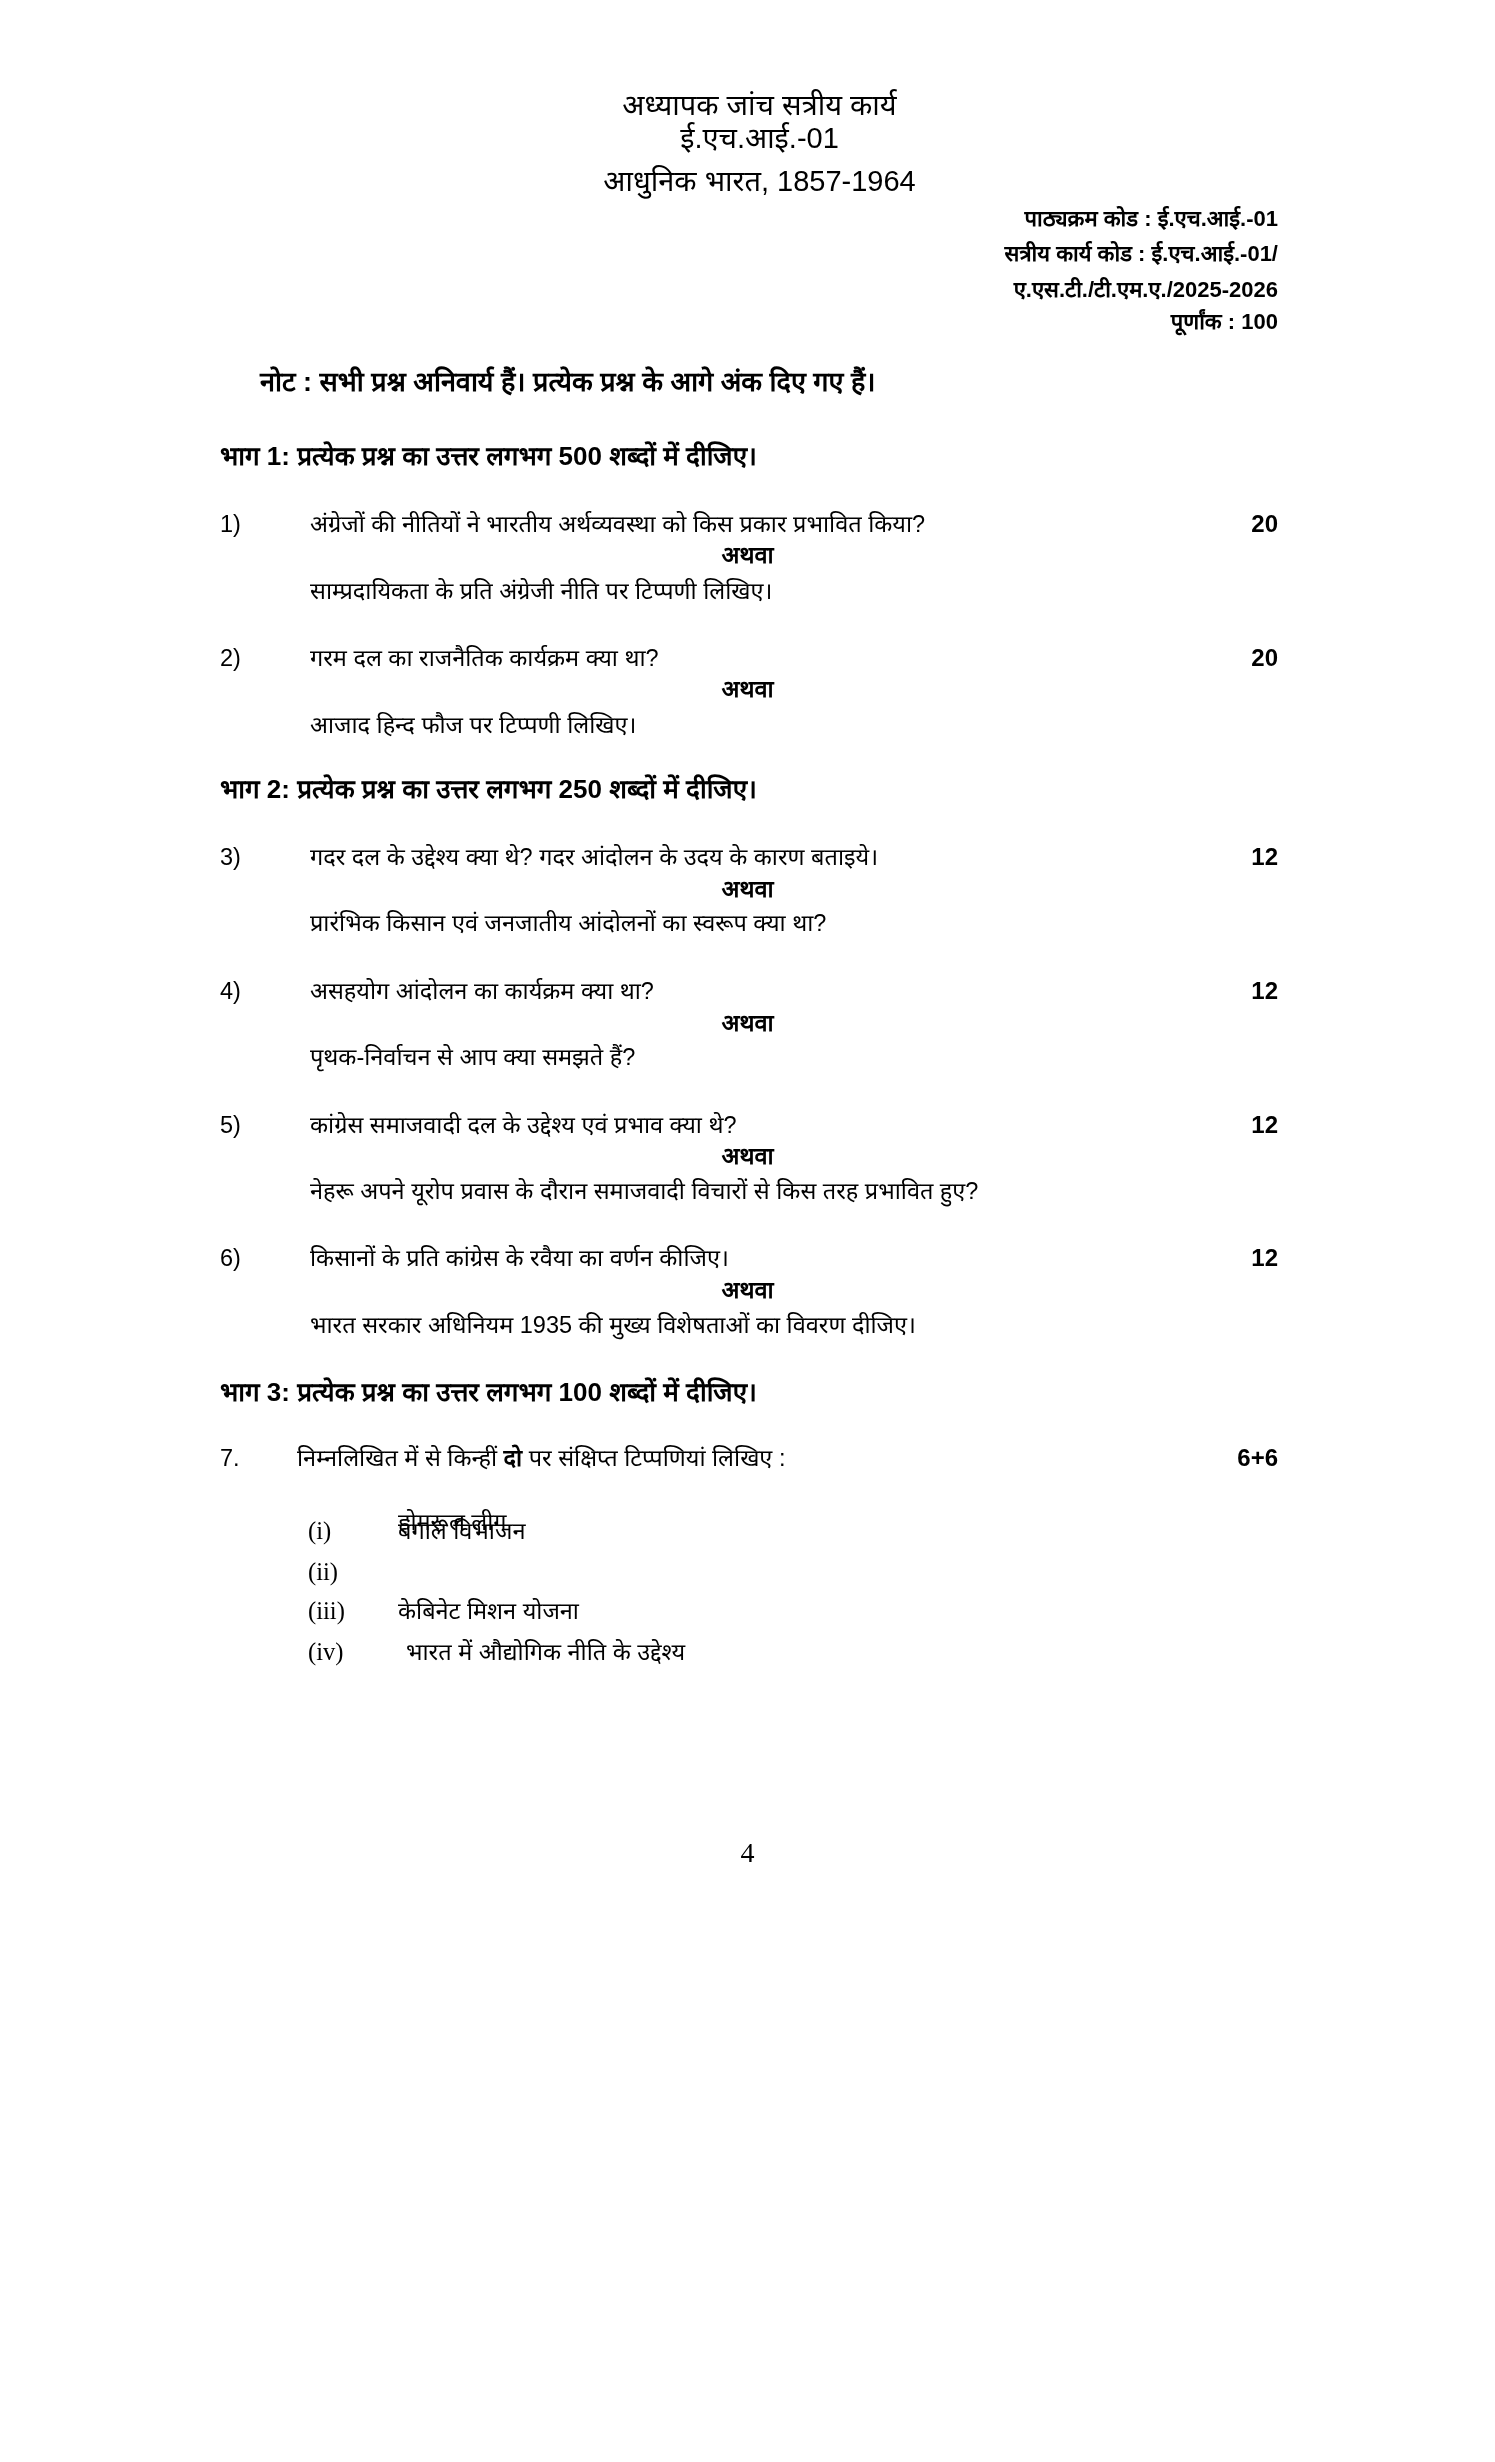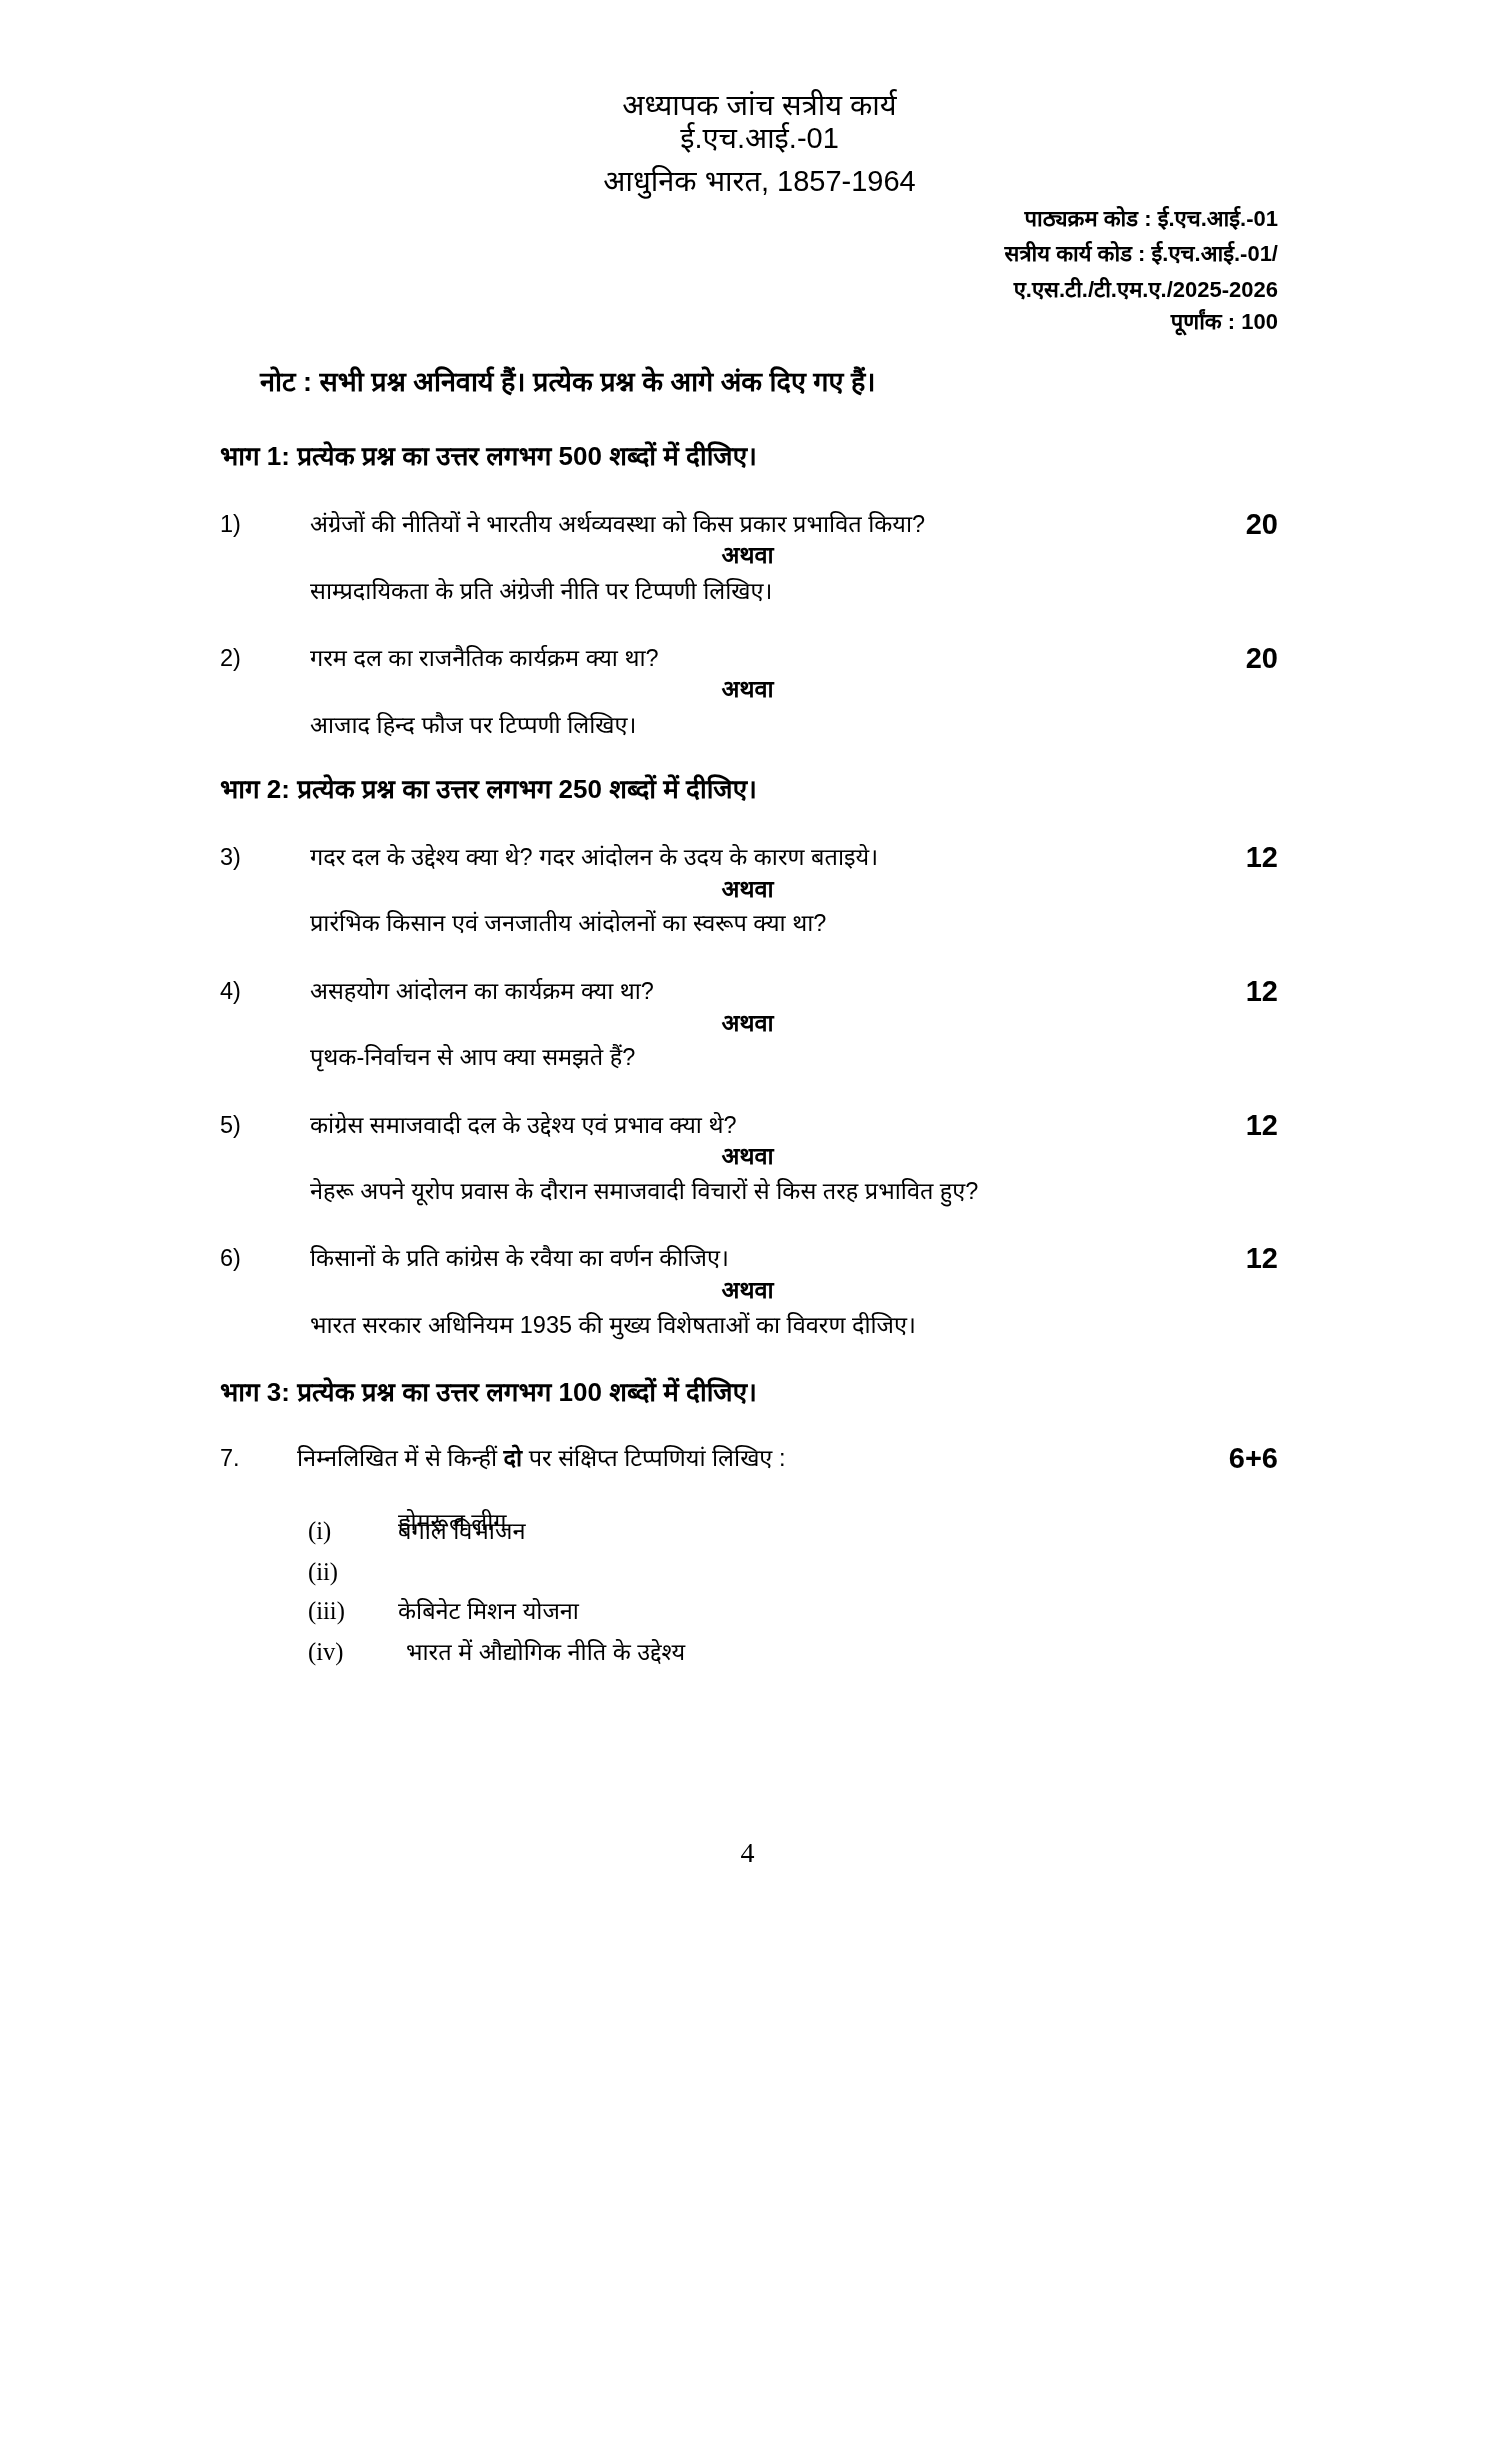--- a/index.html
+++ b/index.html
@@ -5,21 +5,21 @@
   html, body { margin: 0; padding: 0; background: #ffffff; }
   body { width: 1495px; height: 2462px; position: relative; overflow: hidden; color: #000; font-family: "Liberation Sans", sans-serif; }
   .abs { position: absolute; white-space: nowrap; }
   .center { left: 0; width: 1495px; text-align: center; }
   .title { font-size: 29px; font-weight: normal; line-height: 35px; margin-left: 12px; }
   .right { right: 217px; text-align: right; font-size: 22px; font-weight: bold; line-height: 29px; }
   .note { font-size: 27px; font-weight: bold; line-height: 33px; left: 220px; }
   .part { font-size: 26px; font-weight: bold; line-height: 33px; left: 220px; }
   .qnum { left: 220px; font-size: 23.5px; line-height: 30.5px; }
   .qtext { left: 310px; font-size: 23.5px; line-height: 30.5px; }
-  .marks { right: 217px; font-size: 29px; font-weight: bold; line-height: 30.5px; text-align: left; }
+  .marks { right: 217px; font-size: 24px; font-weight: bold; line-height: 30.5px; text-align: left; }
   .athava { font-size: 23.5px; font-weight: bold; line-height: 30.5px; left: 0; width: 1495px; text-align: center; }
   .roman { left: 308px; font-family: "Liberation Serif", serif; font-size: 24.6px; line-height: 30.5px; }
   .itext { left: 398px; font-size: 23.5px; line-height: 30.5px; }
   .pagenum { font-family: "Liberation Serif", serif; font-size: 28px; line-height: 33px; }
   .strong { font-weight: bold; }
 </style>
 </head>
 <body>
 
 <div class="abs center title" style="top:88px;">अध्यापक जांच सत्रीय कार्य</div>

